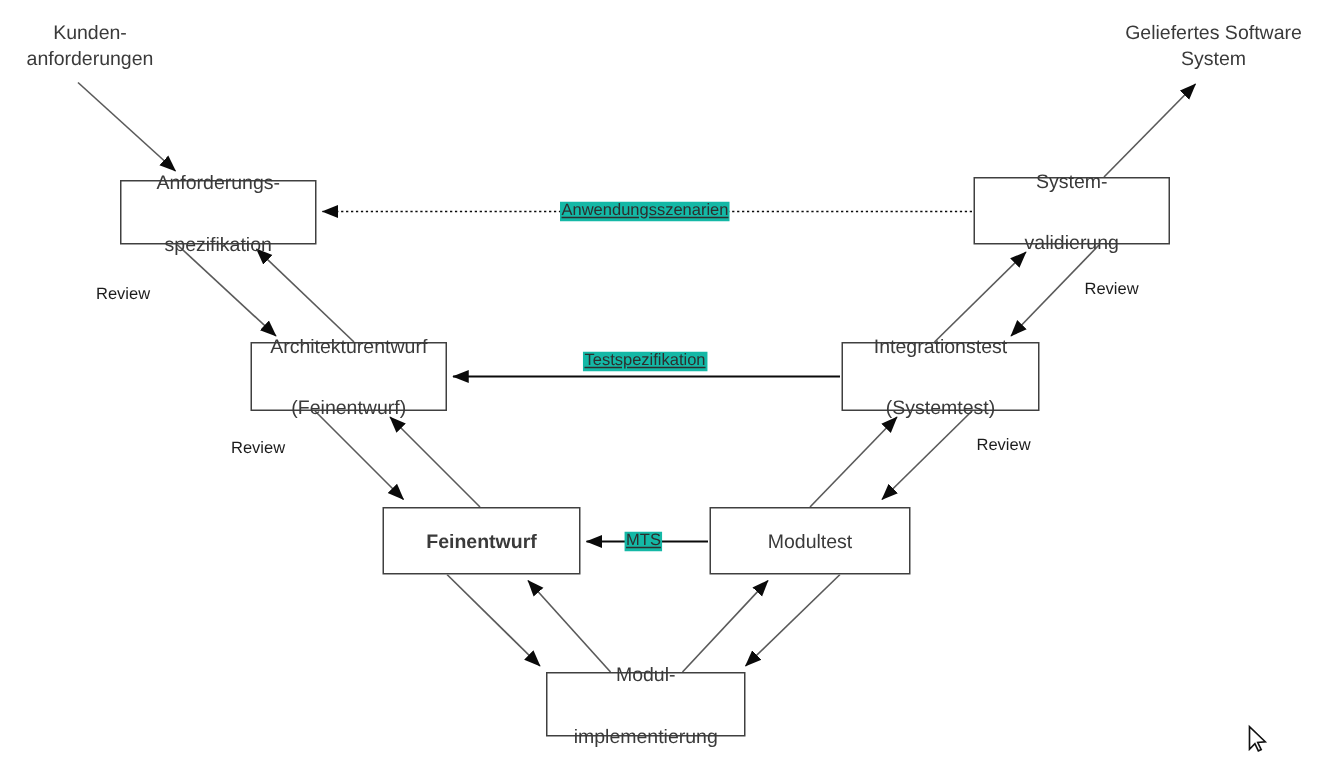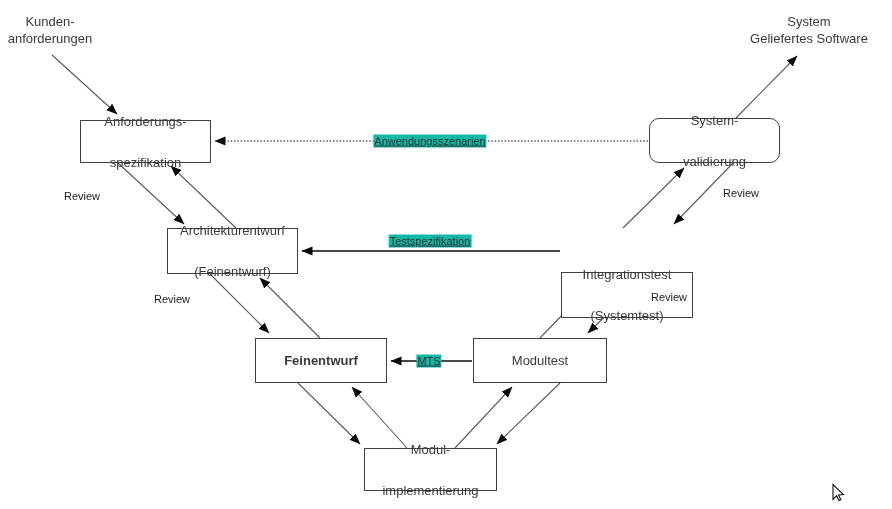--- a/index.html
+++ b/index.html
@@ -67,56 +67,56 @@
   </g>
 
   <path d="M833,484.5 l0,15 3.6,-3.7 2.3,4.8 1.9,-0.9 -2.3,-4.7 5,-0.5 z" fill="#ffffff" stroke="#111111" stroke-width="1.1"></path>
 </svg>
 
 <div class="box" style="left:80px;top:120px;width:131px;height:43px;">
   <span>Anforderungs-</span>
   <span>spezifikation</span>
 </div>
 
-<div class="box" style="left:649px;top:118px;width:131px;height:45px;border-radius:10px;">
+<div class="box" style="left:649px;top:118px;width:131px;height:45px;">
   <span>System-</span>
   <span>validierung</span>
 </div>
 
 <div class="box" style="left:167px;top:228px;width:131px;height:46px;">
   <span>Architekturentwurf</span>
   <span>(Feinentwurf)</span>
 </div>
 
-<div class="box" style="left:561px;top:228px;width:132px;height:46px;margin-top:44px;">
+<div class="box" style="left:561px;top:228px;width:132px;height:46px;">
   <span>Integrationstest</span>
   <span>(Systemtest)</span>
 </div>
 
 <div class="box" style="left:255px;top:338px;width:132px;height:45px;font-weight:bold;">
   <span>Feinentwurf</span>
 </div>
 
 <div class="box" style="left:473px;top:338px;width:134px;height:45px;">
   <span>Modultest</span>
 </div>
 
 <div class="box" style="left:364px;top:448px;width:133px;height:43px;">
   <span>Modul-</span>
   <span>implementierung</span>
 </div>
 
-<div class="corner-text" style="left:0px;top:13px;width:100px;">
+<div class="corner-text" style="left:0px;top:13px;width:100px;padding-left:10px;">
   <div>Kunden-</div>
   <div>anforderungen</div>
 </div>
 
 <div class="corner-text" style="left:744px;top:13px;width:130px;">
+  <div>Geliefertes Software</div>
   <div>System</div>
-  <div>Geliefertes Software</div>
 </div>
 
 <div class="review" style="left:64px;top:189px;">Review</div>
 <div class="review" style="left:154px;top:292px;">Review</div>
 <div class="review" style="left:723px;top:186px;">Review</div>
 <div class="review" style="left:651px;top:290px;">Review</div>
 
 <div class="conn-label" style="left:430px;top:141px;">Anwendungsszenarien</div>
 <div class="conn-label" style="left:430px;top:241px;">Testspezifikation</div>
 <div class="conn-label" style="left:429px;top:361px;">MTS</div>

